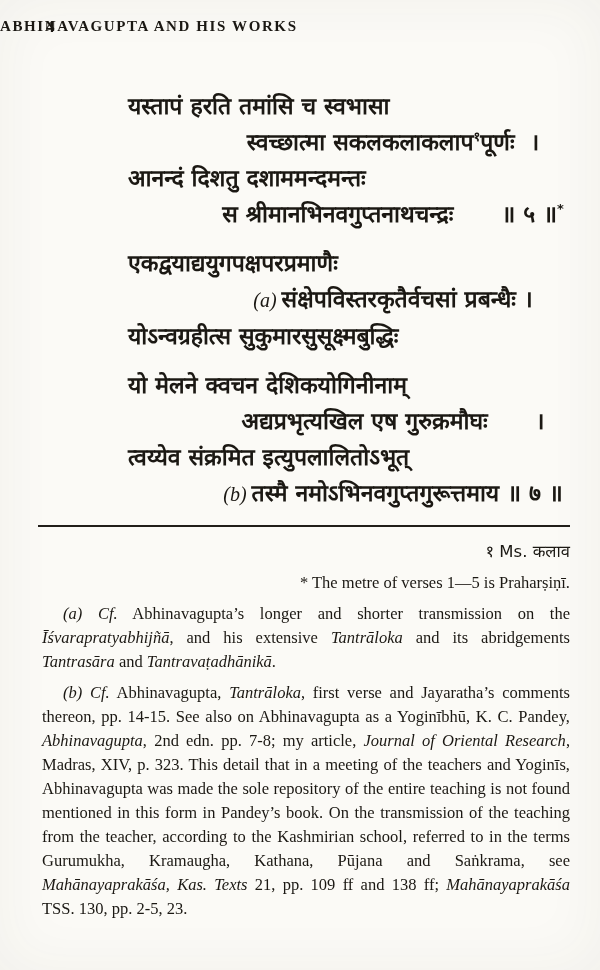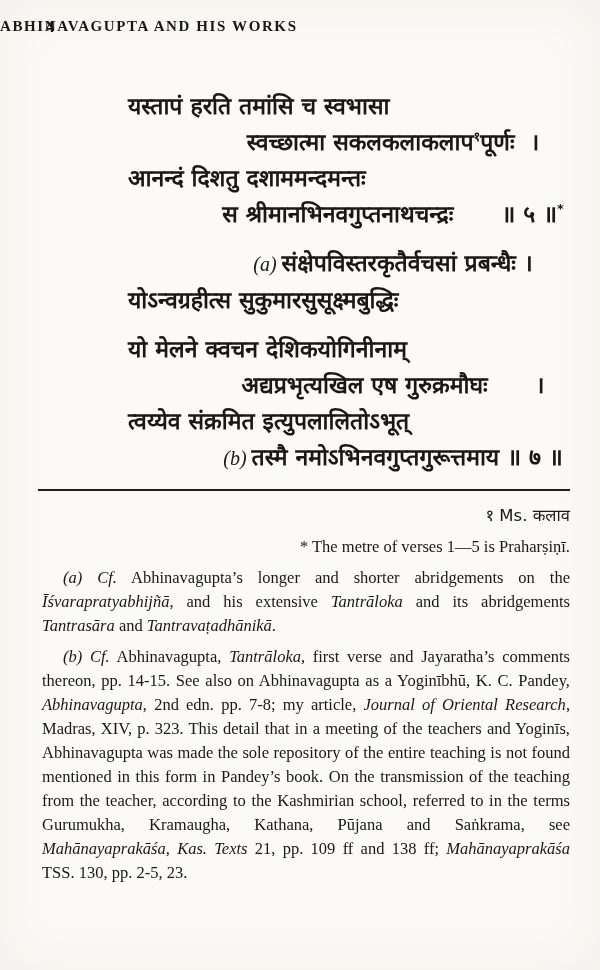--- a/index.html
+++ b/index.html
@@ -71,35 +71,36 @@
   <div class="verses">
 
     <div class="verse">
       <div class="vline"><span>यस्तापं हरति तमांसि च स्वभासा</span></div>
       <div class="vline indent"><span>स्वच्छात्मा सकलकलाकलाप</span><span class="sup">१</span><span>पूर्णः  ।</span></div>
       <div class="vline"><span>आनन्दं दिशतु दशाममन्दमन्तः</span></div>
       <div class="vline indent"><span>स श्रीमानभिनवगुप्तनाथचन्द्रः      ॥ ५ ॥</span><span class="sup">*</span></div>
     </div>
 
     <div class="verse">
+      <div class="vline"><span>एकद्वयाद्ययुगपक्षपरप्रमाणैः</span></div>
       <div class="vline indent"><span class="it">(a) </span><span>संक्षेपविस्तरकृतैर्वचसां प्रबन्धैः ।</span></div>
       <div class="vline"><span>योऽन्वग्रहीत्स सुकुमारसुसूक्ष्मबुद्धिः</span></div>
     </div>
 
     <div class="verse">
       <div class="vline"><span>यो मेलने क्वचन देशिकयोगिनीनाम्</span></div>
       <div class="vline indent"><span>अद्यप्रभृत्यखिल एष गुरुक्रमौघः      ।</span></div>
       <div class="vline"><span>त्वय्येव संक्रमित इत्युपलालितोऽभूत्</span></div>
       <div class="vline indent"><span class="it">(b) </span><span>तस्मै नमोऽभिनवगुप्तगुरूत्तमाय ॥ ७ ॥</span></div>
     </div>
 
   </div>
 
   <hr class="footrule">
 
   <div class="footnotes">
     <p class="fn fn-short fn-dev"><span>१ Ms. कलाव</span></p>
     <p class="fn fn-short"><span>* The metre of verses 1—5 is Praharṣiṇī.</span></p>
-    <p class="fn"><span class="it">(a) </span><span class="it">Cf.</span><span> Abhinavagupta’s longer and shorter abridgements on the </span><span class="it">Īśvarapratyabhijñā</span><span>, and his extensive </span><span class="it">Tantrāloka</span><span> and its abridgements </span><span class="it">Tantrasāra</span><span> and </span><span class="it">Tantravaṭadhānikā</span><span>.</span></p>
+    <p class="fn"><span class="it">(a) </span><span class="it">Cf.</span><span> Abhinavagupta’s longer and shorter transmission on the </span><span class="it">Īśvarapratyabhijñā</span><span>, and his extensive </span><span class="it">Tantrāloka</span><span> and its abridgements </span><span class="it">Tantrasāra</span><span> and </span><span class="it">Tantravaṭadhānikā</span><span>.</span></p>
     <p class="fn"><span class="it">(b) </span><span class="it">Cf.</span><span> Abhinavagupta, </span><span class="it">Tantrāloka</span><span>, first verse and Jayaratha’s comments thereon, pp. 14-15. See also on Abhinavagupta as a Yoginībhū, K. C. Pandey, </span><span class="it">Abhinavagupta</span><span>, 2nd edn. pp. 7-8; my article, </span><span class="it">Journal of Oriental Research</span><span>, Madras, XIV, p. 323. This detail that in a meeting of the teachers and Yoginīs, Abhinavagupta was made the sole repository of the entire teaching is not found mentioned in this form in Pandey’s book. On the transmission of the teaching from the teacher, according to the Kashmirian school, referred to in the terms Gurumukha, Kramaugha, Kathana, Pūjana and Saṅkrama, see </span><span class="it">Mahānayaprakāśa, Kas. Texts</span><span> 21, pp. 109 ff and 138 ff; </span><span class="it">Mahānayaprakāśa</span><span> TSS. 130, pp. 2-5, 23.</span></p>
   </div>
 
 </div>
 
 </body></html>

